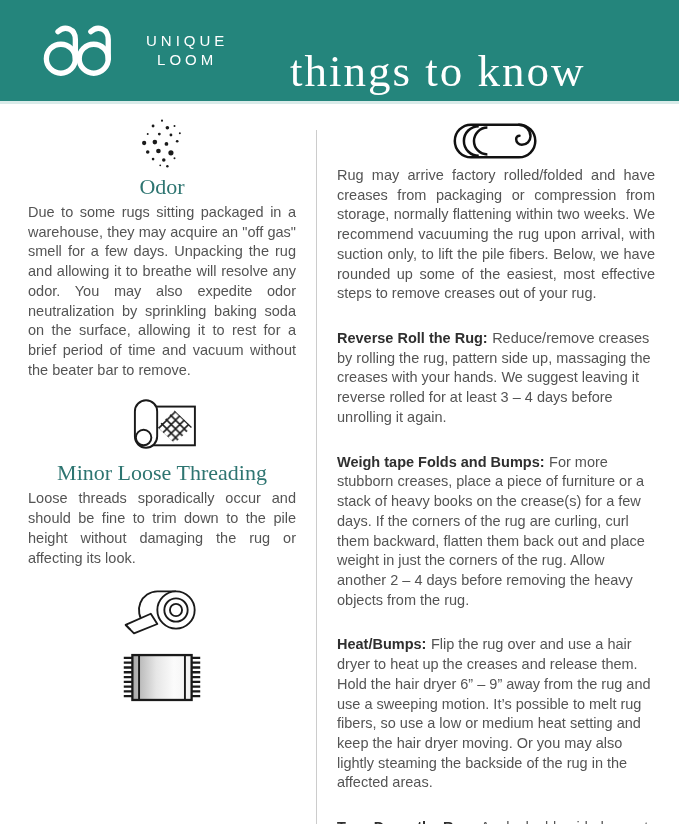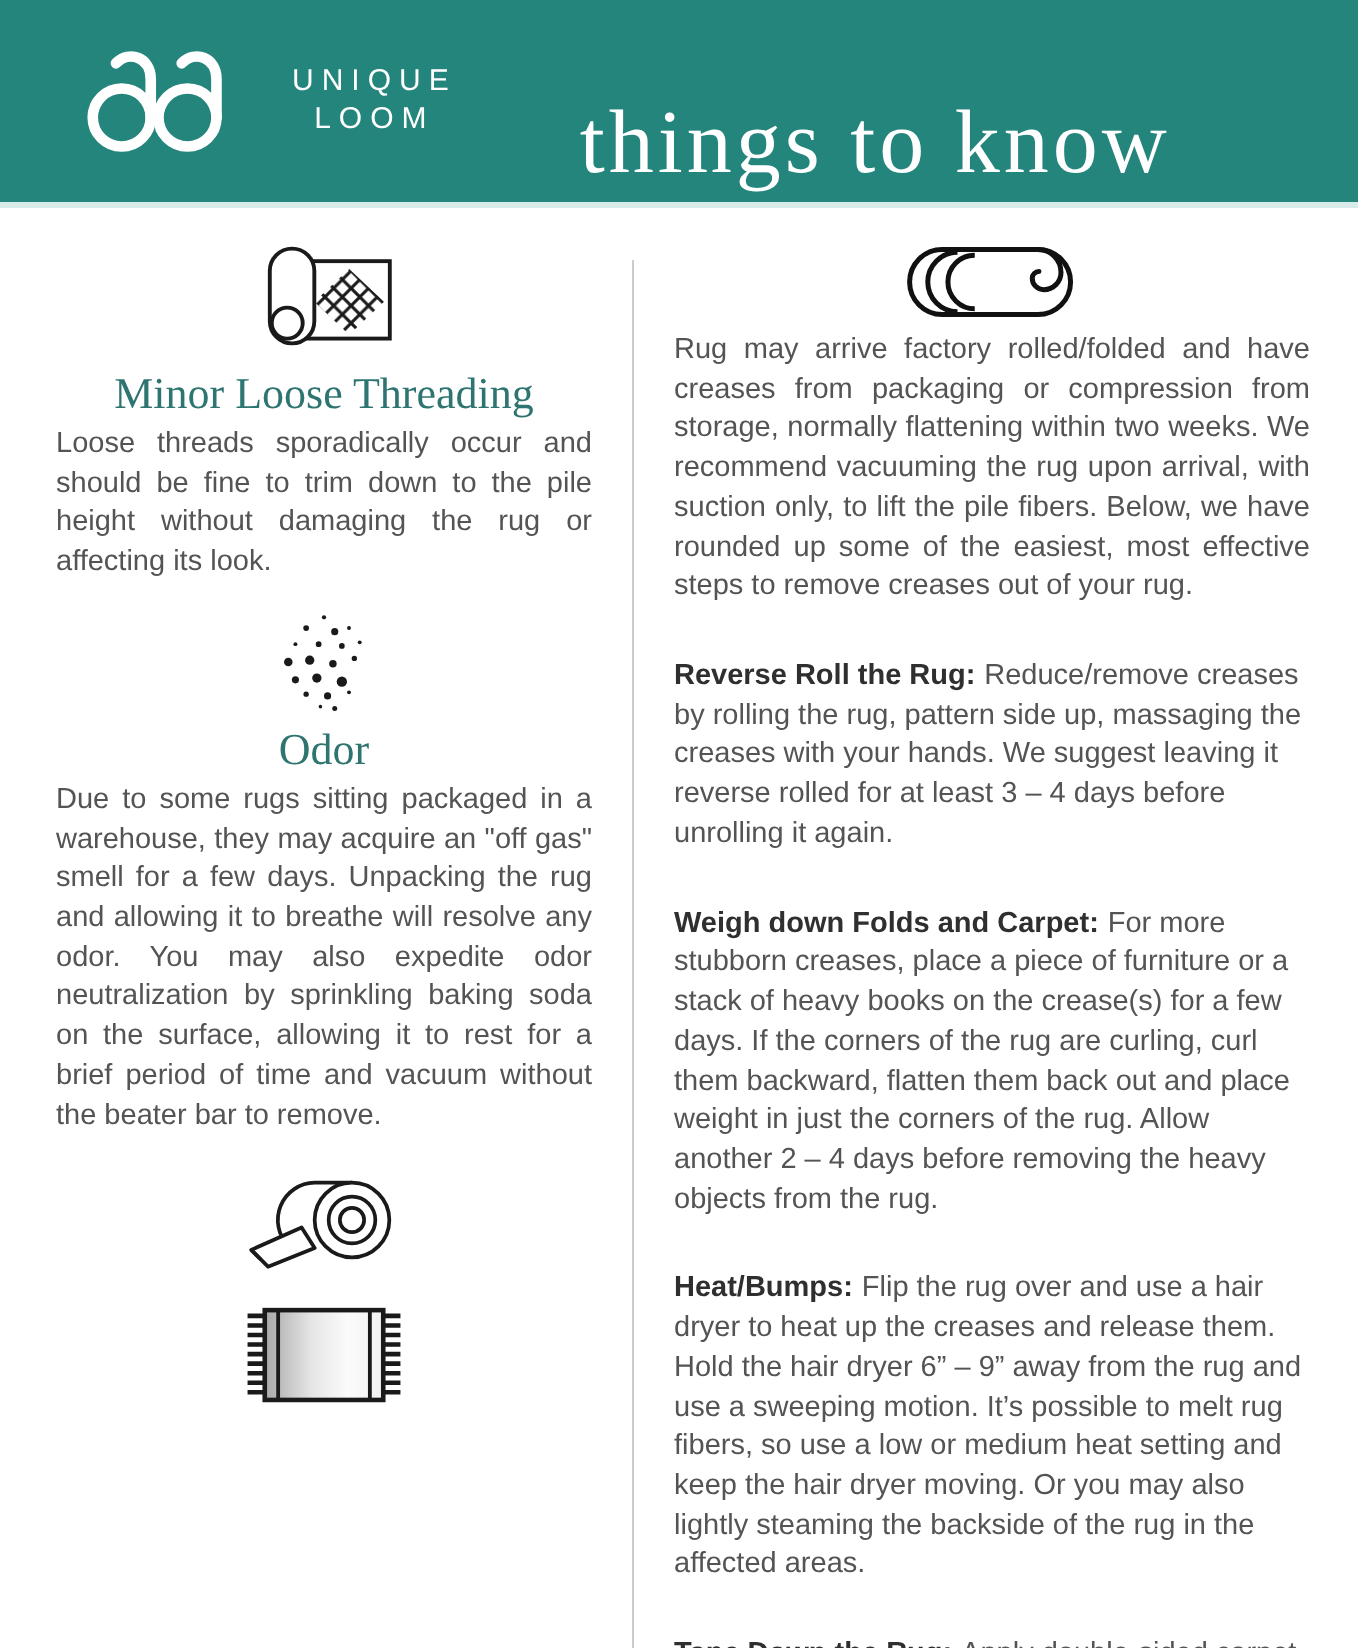--- a/index.html
+++ b/index.html
@@ -62,38 +62,20 @@
   </div>
   <div class="header-title">things to know</div>
 </div>
 
 <div class="columns">
 
   <div class="col-left">
 
     <div class="section">
       <div class="icon-wrap">
-        <svg width="78" height="60" viewBox="0 0 80 62" fill="none">
-          <defs>
-            <pattern id="xh" width="9" height="9" patternUnits="userSpaceOnUse">
-              <path d="M0,0 L9,9 M9,0 L0,9" stroke="#1a1a1a" stroke-width="1.6"></path>
-            </pattern>
-          </defs>
-          <rect x="30" y="13" width="44" height="40" fill="#ffffff" stroke="#1a1a1a" stroke-width="2"></rect>
-          <polygon points="53,17 71,34 53,51 35,34" fill="url(#xh)" stroke="none"></polygon>
-          <path d="M35,18 a11.5,11.5 0 0 0 -23,0 v26 a11.5,11.5 0 0 0 23,0 z" fill="#ffffff" stroke="#1a1a1a" stroke-width="2"></path>
-          <circle cx="21" cy="45" r="8" fill="#ffffff" stroke="#1a1a1a" stroke-width="2"></circle>
-        </svg>
-      </div>
-      <div class="section-title">Minor Loose Threading</div>
-      <p class="body-text">Loose threads sporadically occur and should be fine to trim down to the pile height without damaging the rug or affecting its look.</p>
-    </div>
-
-    <div class="section">
-      <div class="icon-wrap">
         <svg width="62" height="50" viewBox="0 0 62 56">
           <g fill="#1a1a1a">
             <circle cx="31" cy="3" r="1.2"></circle>
               <circle cx="21" cy="9" r="1.6"></circle>
               <circle cx="37" cy="11" r="2"></circle>
             <circle cx="45" cy="9" r="1.1"></circle>
               <circle cx="15" cy="18" r="1.1"></circle>
               <circle cx="28" cy="18" r="1.6"></circle>
             <circle cx="41" cy="19" r="1.6"></circle>
               <circle cx="51" cy="17" r="1.1"></circle>
@@ -107,20 +89,38 @@
             <circle cx="21" cy="46" r="1.5"></circle>
               <circle cx="33" cy="47" r="2"></circle>
               <circle cx="45" cy="45" r="1.1"></circle>
             <circle cx="29" cy="53" r="1"></circle>
               <circle cx="37" cy="54" r="1.4"></circle>
           </g>
         </svg>
       </div>
       <div class="section-title">Odor</div>
       <p class="body-text">Due to some rugs sitting packaged in a warehouse, they may acquire an "off gas" smell for a few days. Unpacking the rug and allowing it to breathe will resolve any odor. You may also expedite odor neutralization by sprinkling baking soda on the surface, allowing it to rest for a brief period of time and vacuum without the beater bar to remove.</p>
+    </div>
+
+    <div class="section">
+      <div class="icon-wrap">
+        <svg width="78" height="60" viewBox="0 0 80 62" fill="none">
+          <defs>
+            <pattern id="xh" width="9" height="9" patternUnits="userSpaceOnUse">
+              <path d="M0,0 L9,9 M9,0 L0,9" stroke="#1a1a1a" stroke-width="1.6"></path>
+            </pattern>
+          </defs>
+          <rect x="30" y="13" width="44" height="40" fill="#ffffff" stroke="#1a1a1a" stroke-width="2"></rect>
+          <polygon points="53,17 71,34 53,51 35,34" fill="url(#xh)" stroke="none"></polygon>
+          <path d="M35,18 a11.5,11.5 0 0 0 -23,0 v26 a11.5,11.5 0 0 0 23,0 z" fill="#ffffff" stroke="#1a1a1a" stroke-width="2"></path>
+          <circle cx="21" cy="45" r="8" fill="#ffffff" stroke="#1a1a1a" stroke-width="2"></circle>
+        </svg>
+      </div>
+      <div class="section-title">Minor Loose Threading</div>
+      <p class="body-text">Loose threads sporadically occur and should be fine to trim down to the pile height without damaging the rug or affecting its look.</p>
     </div>
 
     <div class="section">
       <div class="icon-wrap">
         <svg width="88" height="56" viewBox="0 0 90 60" fill="none">
           <path d="M60,10 H40 a20,20 0 0 0 -14,34" fill="#ffffff" stroke="#1a1a1a" stroke-width="2" stroke-linejoin="round"></path>
           <polygon points="6,46 33,34 40,45 15,55" fill="#ffffff" stroke="#1a1a1a" stroke-width="2" stroke-linejoin="round"></polygon>
           <path d="M6,46 L11,51" stroke="#1a1a1a" stroke-width="2"></path>
           <circle cx="60" cy="30" r="20" fill="#ffffff" stroke="#1a1a1a" stroke-width="2"></circle>
           <circle cx="60" cy="30" r="12.5" fill="none" stroke="#1a1a1a" stroke-width="2"></circle>
@@ -166,21 +166,21 @@
       </div>
       <p class="body-text">Rug may arrive factory rolled/folded and have creases from packaging or compression from storage, normally flattening within two weeks. We recommend vacuuming the rug upon arrival, with suction only, to lift the pile fibers. Below, we have rounded up some of the easiest, most effective steps to remove creases out of your rug.</p>
     </div>
 
     <div class="tip">
       <span class="tip-label">Reverse Roll the Rug:</span>
       <span class="body-text">Reduce/remove creases by rolling the rug, pattern side up, massaging the creases with your hands. We suggest leaving it reverse rolled for at least 3 – 4 days before unrolling it again.</span>
     </div>
 
     <div class="tip">
-      <span class="tip-label">Weigh down Folds and Carpet:</span>
+      <span class="tip-label">Weigh tape Folds and Bumps:</span>
       <span class="body-text">For more stubborn creases, place a piece of furniture or a stack of heavy books on the crease(s) for a few days. If the corners of the rug are curling, curl them backward, flatten them back out and place weight in just the corners of the rug. Allow another 2 – 4 days before removing the heavy objects from the rug.</span>
     </div>
 
     <div class="tip">
       <span class="tip-label">Heat/Bumps:</span>
       <span class="body-text">Flip the rug over and use a hair dryer to heat up the creases and release them. Hold the hair dryer 6” – 9” away from the rug and use a sweeping motion. It’s possible to melt rug fibers, so use a low or medium heat setting and keep the hair dryer moving. Or you may also lightly steaming the backside of the rug in the affected areas.</span>
     </div>
 
     <div class="tip">
       <span class="tip-label">Tape Down the Rug:</span>

